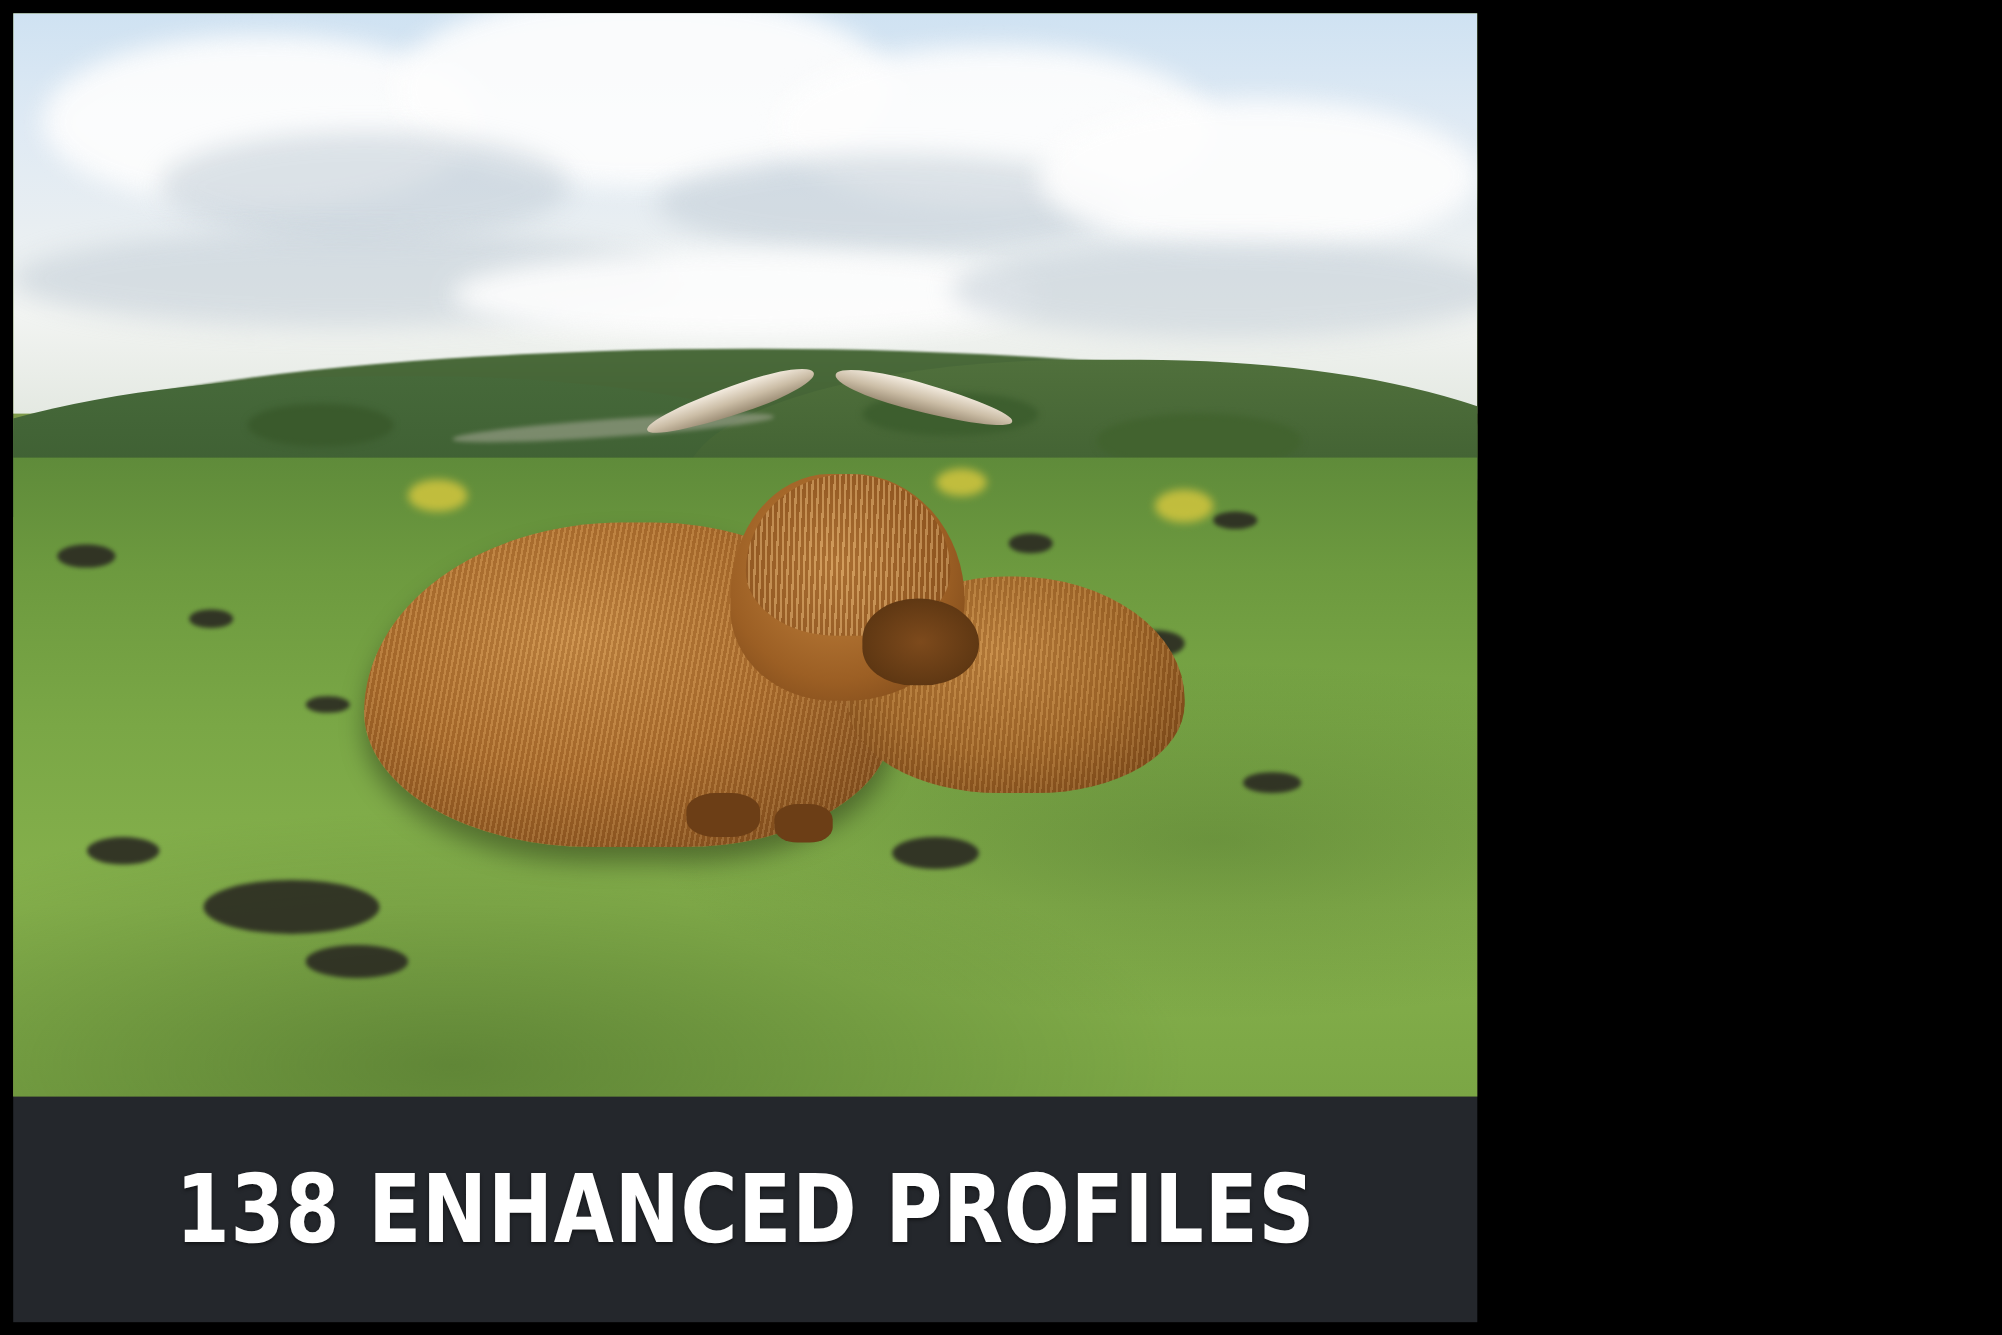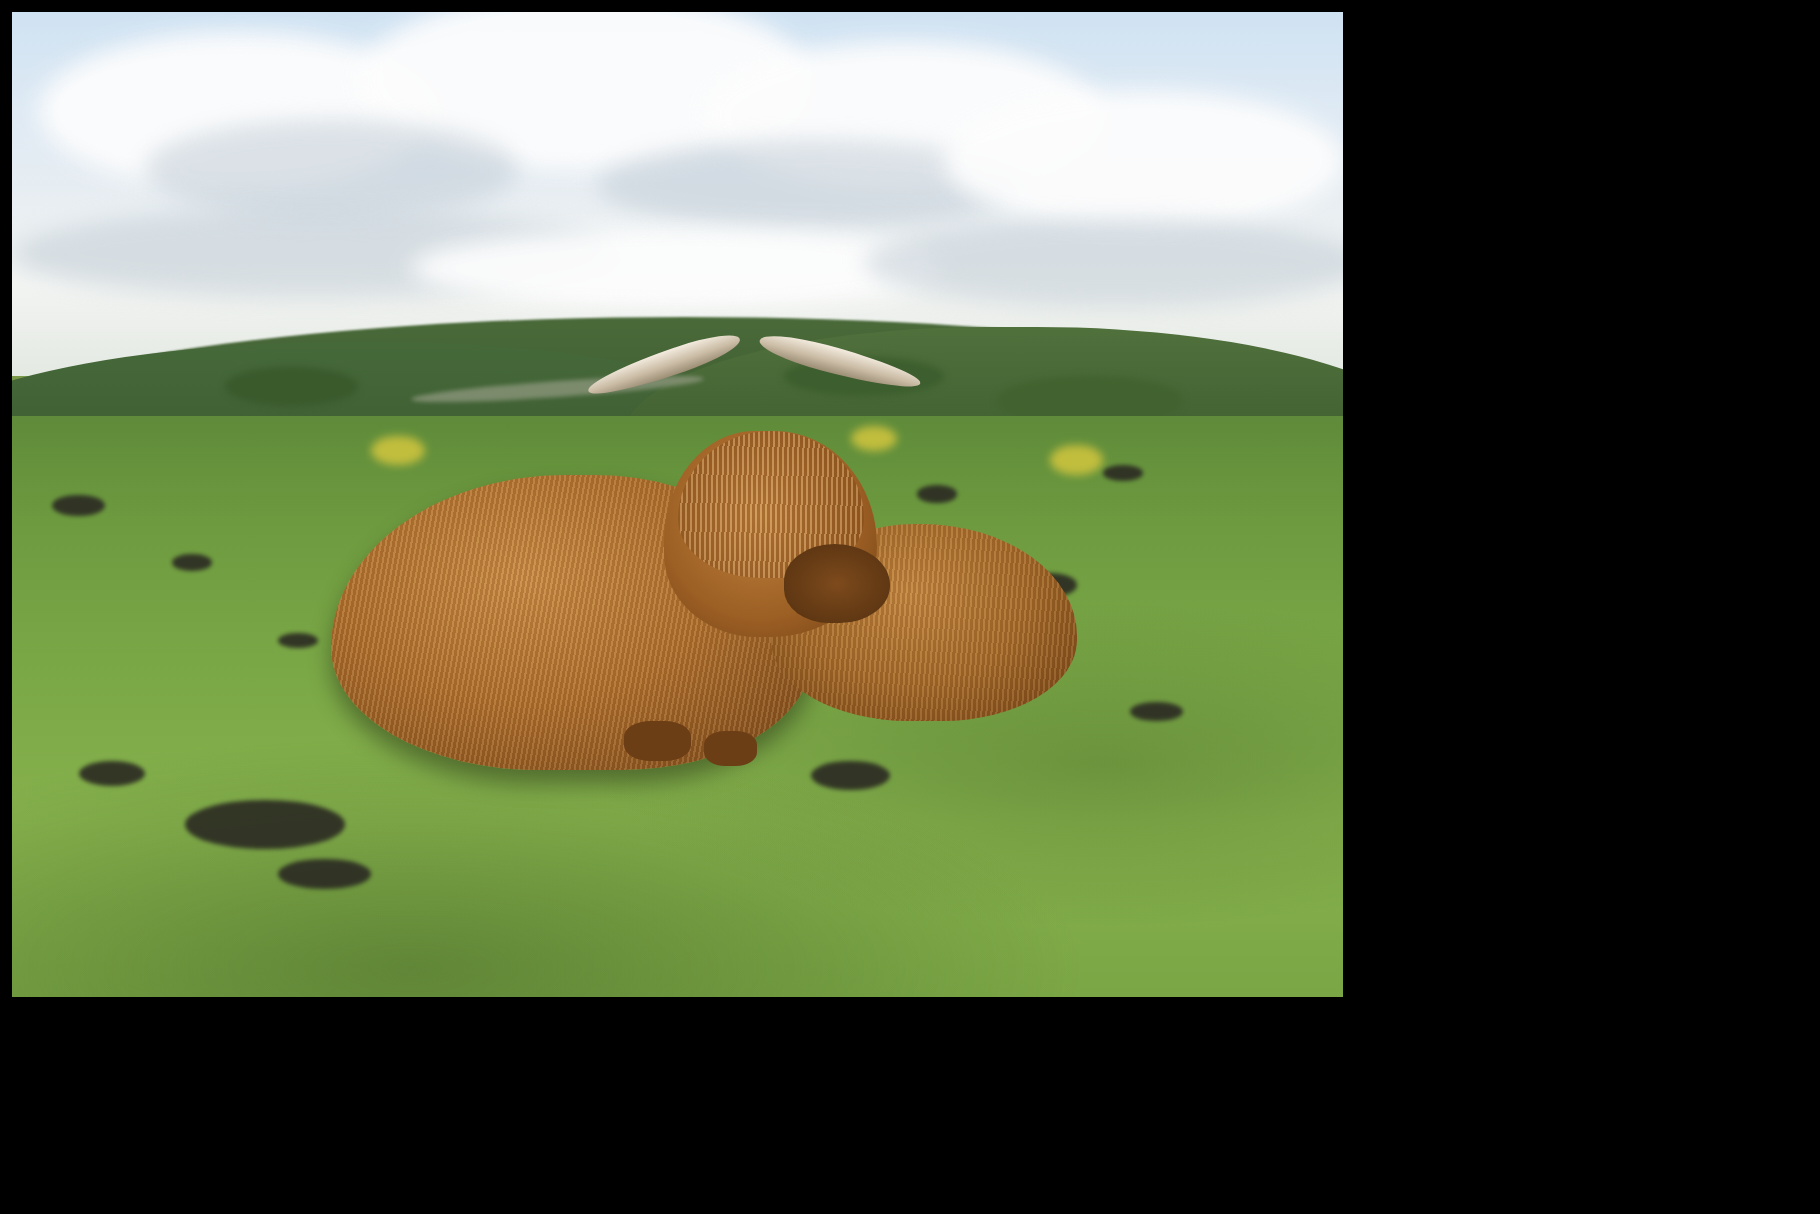--- a/index.html
+++ b/index.html
@@ -131,20 +131,23 @@
         <div class="cow-head"></div>
         <div class="cow-fringe"></div>
         <div class="cow-muzzle"></div>
         <div class="horn l"></div>
         <div class="horn r"></div>
         <div class="leg" style="left:46%;top:72%;width:5%;height:4%;"></div>
         <div class="leg" style="left:52%;top:73%;width:4%;height:3.5%;"></div>
       </div>
     </div>
 
+    <div class="caption">
+      <div class="caption-text">138 ENHANCED PROFILES</div>
+    </div>
   </div>
 
   <div class="panel">
     
 
     
   </div>
 </div>
 
 </body></html>

